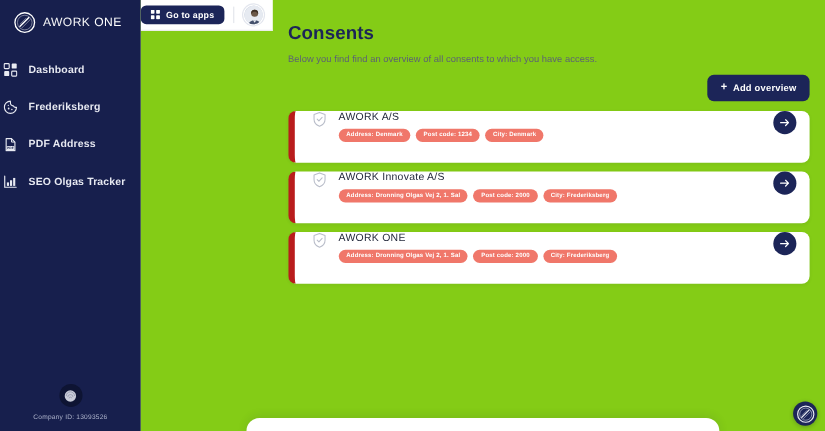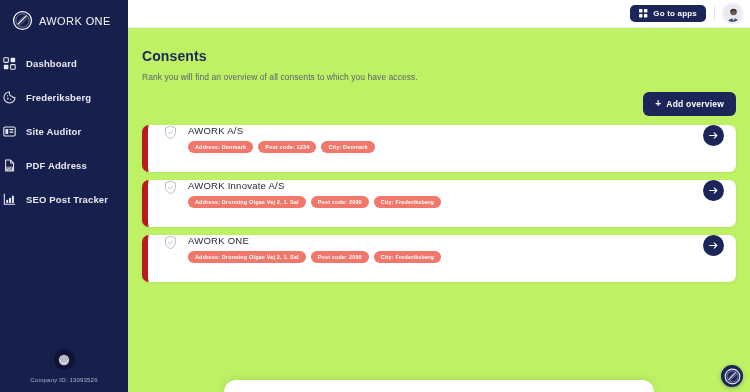--- a/index.html
+++ b/index.html
@@ -47,22 +47,22 @@
     margin-top: auto; padding-bottom: 9px;
     display: flex; flex-direction: column; align-items: center; gap: 7px;
   }
   .footer-avatar {
     width: 21px; height: 21px; border-radius: 50%;
     background: #0e1433; display: flex; align-items: center; justify-content: center;
   }
   .company-id { font-size: 6px; color: #aeb4cc; letter-spacing: .2px; }
 
   
-  .main { flex: 1; height: 392px; display: flex; flex-direction: column;
-          background: #bef264; position: relative; overflow: hidden; }
+  .main { flex: 1; height: 392px; display: flex; flex-direction: row;
+          background: #84cc16; position: relative; overflow: hidden; }
 
   .topbar {
     height: 28px; background: #ffffff; flex: 0 0 28px;
     display: flex; align-items: center; justify-content: flex-end;
     padding-right: 8px; gap: 8px;
     border-bottom: 1px solid #ececf1;
   }
   .goto-apps {
     display: flex; align-items: center; gap: 5px;
     background: #1c2558; color: #fff;
@@ -75,21 +75,21 @@
   .user-avatar {
     width: 19px; height: 19px; border-radius: 50%;
     background: #cfd6e2; border: 1.5px solid #fff;
     box-shadow: 0 0 0 1px #e3e6ee;
     overflow: hidden; cursor: pointer; position: relative;
   }
 
   .content { flex: 1; padding: 20px 14px 0 14px; overflow: hidden; position: relative; }
 
   .page-title {
-    font-size: 14px; font-weight: bold; color: #1c2558;
+    font-size: 17px; font-weight: bold; color: #1c2558;
     letter-spacing: .1px; margin-bottom: 8px;
   }
   .page-sub { font-size: 8.5px; color: #5c6274; letter-spacing: .05px; }
 
   .action-row { display: flex; justify-content: flex-end; margin-top: 10px; }
   .add-company {
     display: flex; align-items: center; gap: 5px;
     background: #1c2558; color: #fff; border: none;
     font-size: 8.5px; font-weight: bold; letter-spacing: .2px;
     padding: 7px 12px; border-radius: 6px; cursor: pointer;
@@ -177,31 +177,20 @@
           <svg viewBox="0 0 16 16" width="13" height="13">
             <path d="M8 1.2a6.8 6.8 0 1 0 6.8 6.8 3 3 0 0 1-3.6-1.6 3 3 0 0 1-3.2-3.5A3.2 3.2 0 0 1 8 1.2z" fill="none" stroke="#e8eaf2" stroke-width="1.25" stroke-linejoin="round"></path>
             <circle cx="6" cy="9.4" r="1" fill="#e8eaf2"></circle>
             <circle cx="9.6" cy="10.6" r="0.8" fill="#e8eaf2"></circle>
             <circle cx="5.6" cy="5.9" r="0.75" fill="#e8eaf2"></circle>
           </svg>
         </span>
         <span>Frederiksberg</span>
       </div>
 
-      <div class="nav-item">
-        <span class="nav-icon">
-          <svg viewBox="0 0 16 16" width="13" height="13">
-            <rect x="1" y="2.4" width="14" height="11.2" rx="1.6" fill="none" stroke="#e8eaf2" stroke-width="1.3"></rect>
-            <rect x="3" y="5" width="3.4" height="6" rx=".6" fill="#e8eaf2"></rect>
-            <rect x="7.8" y="5" width="5.2" height="1.5" rx=".6" fill="#e8eaf2"></rect>
-            <rect x="7.8" y="8" width="5.2" height="1.5" rx=".6" fill="#e8eaf2"></rect>
-          </svg>
-        </span>
-        <span>Site Auditor</span>
-      </div>
 
       <div class="nav-item">
         <span class="nav-icon">
           <svg viewBox="0 0 16 16" width="13" height="13">
             <path d="M3.2 1.3h6L13 5.1v9.6H3.2z" fill="none" stroke="#e8eaf2" stroke-width="1.25" stroke-linejoin="round"></path>
             <path d="M9.2 1.3v3.8H13" fill="none" stroke="#e8eaf2" stroke-width="1.1"></path>
             <rect x="3.6" y="9.6" width="8.8" height="4.6" rx=".8" fill="#e8eaf2"></rect>
             <text x="8" y="13.2" font-size="3.6" font-family="Liberation Sans, sans-serif" font-weight="bold" fill="#171f4d" text-anchor="middle">PDF</text>
           </svg>
         </span>
@@ -210,21 +199,21 @@
 
       <div class="nav-item">
         <span class="nav-icon">
           <svg viewBox="0 0 16 16" width="13" height="13">
             <path d="M1.6 1.4v12.4h12.8" fill="none" stroke="#e8eaf2" stroke-width="1.3" stroke-linecap="round"></path>
             <rect x="4" y="8.4" width="2.4" height="3.9" fill="#e8eaf2"></rect>
             <rect x="7.5" y="6" width="2.4" height="6.3" fill="#e8eaf2"></rect>
             <rect x="11" y="3.4" width="2.4" height="8.9" fill="#e8eaf2"></rect>
           </svg>
         </span>
-        <span>SEO Post Tracker</span>
+        <span>SEO Olgas Tracker</span>
       </div>
 
     </nav>
 
     <div class="sidebar-footer">
       <div class="footer-avatar">
         <svg viewBox="0 0 20 20" width="14" height="14">
           <circle cx="10" cy="10" r="7.4" fill="#c9ccd8"></circle>
           <path d="M4.6 10a5.4 5.4 0 0 1 10.8 0M6.6 11.5a3.4 3.4 0 0 1 6.8 0M8.4 13a1.6 1.6 0 0 1 3.2 0" fill="none" stroke="#8b90a4" stroke-width=".9"></path>
         </svg>
@@ -255,21 +244,21 @@
           <path d="M10 4.1c2 0 3.3 1.1 3.3 2.6 0 .5-.2.9-.5 1.1-.4-1.3-1.5-1.9-2.8-1.9s-2.4.6-2.8 1.9c-.3-.2-.5-.6-.5-1.1 0-1.5 1.3-2.6 3.3-2.6z" fill="#3d2f24"></path>
           <path d="M3.3 20c.5-4 3.3-6 6.7-6s6.2 2 6.7 6z" fill="#44506b"></path>
           <path d="M10 14c.9 0 1.6.2 1.6.2l-1.6 2.2-1.6-2.2s.7-.2 1.6-.2z" fill="#e9edf3"></path>
         </svg>
       </span>
     </header>
 
     <div class="content">
 
       <h1 class="page-title">Consents</h1>
-      <p class="page-sub">Rank you will find an overview of all consents to which you have access.</p>
+      <p class="page-sub">Below you find find an overview of all consents to which you have access.</p>
 
       <div class="action-row">
         <button class="add-company">
           <span class="plus-icon">+</span>
           <span>Add overview</span>
         </button>
       </div>
 
       <div class="card-list">
 

